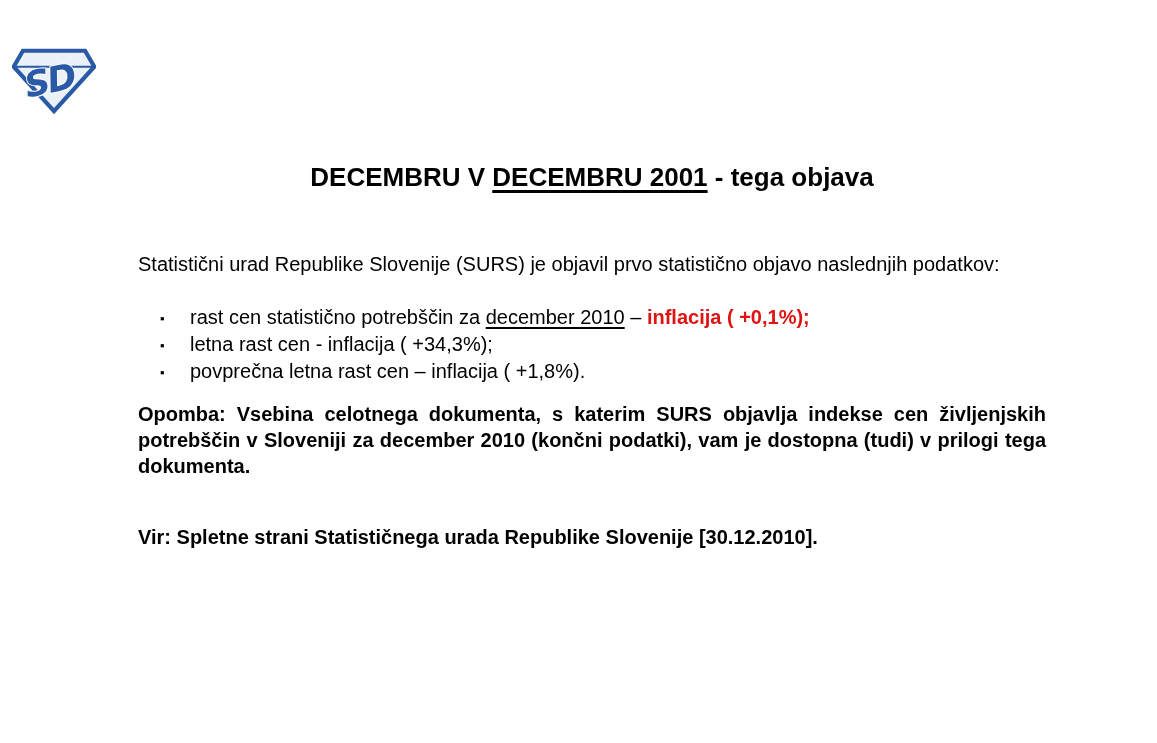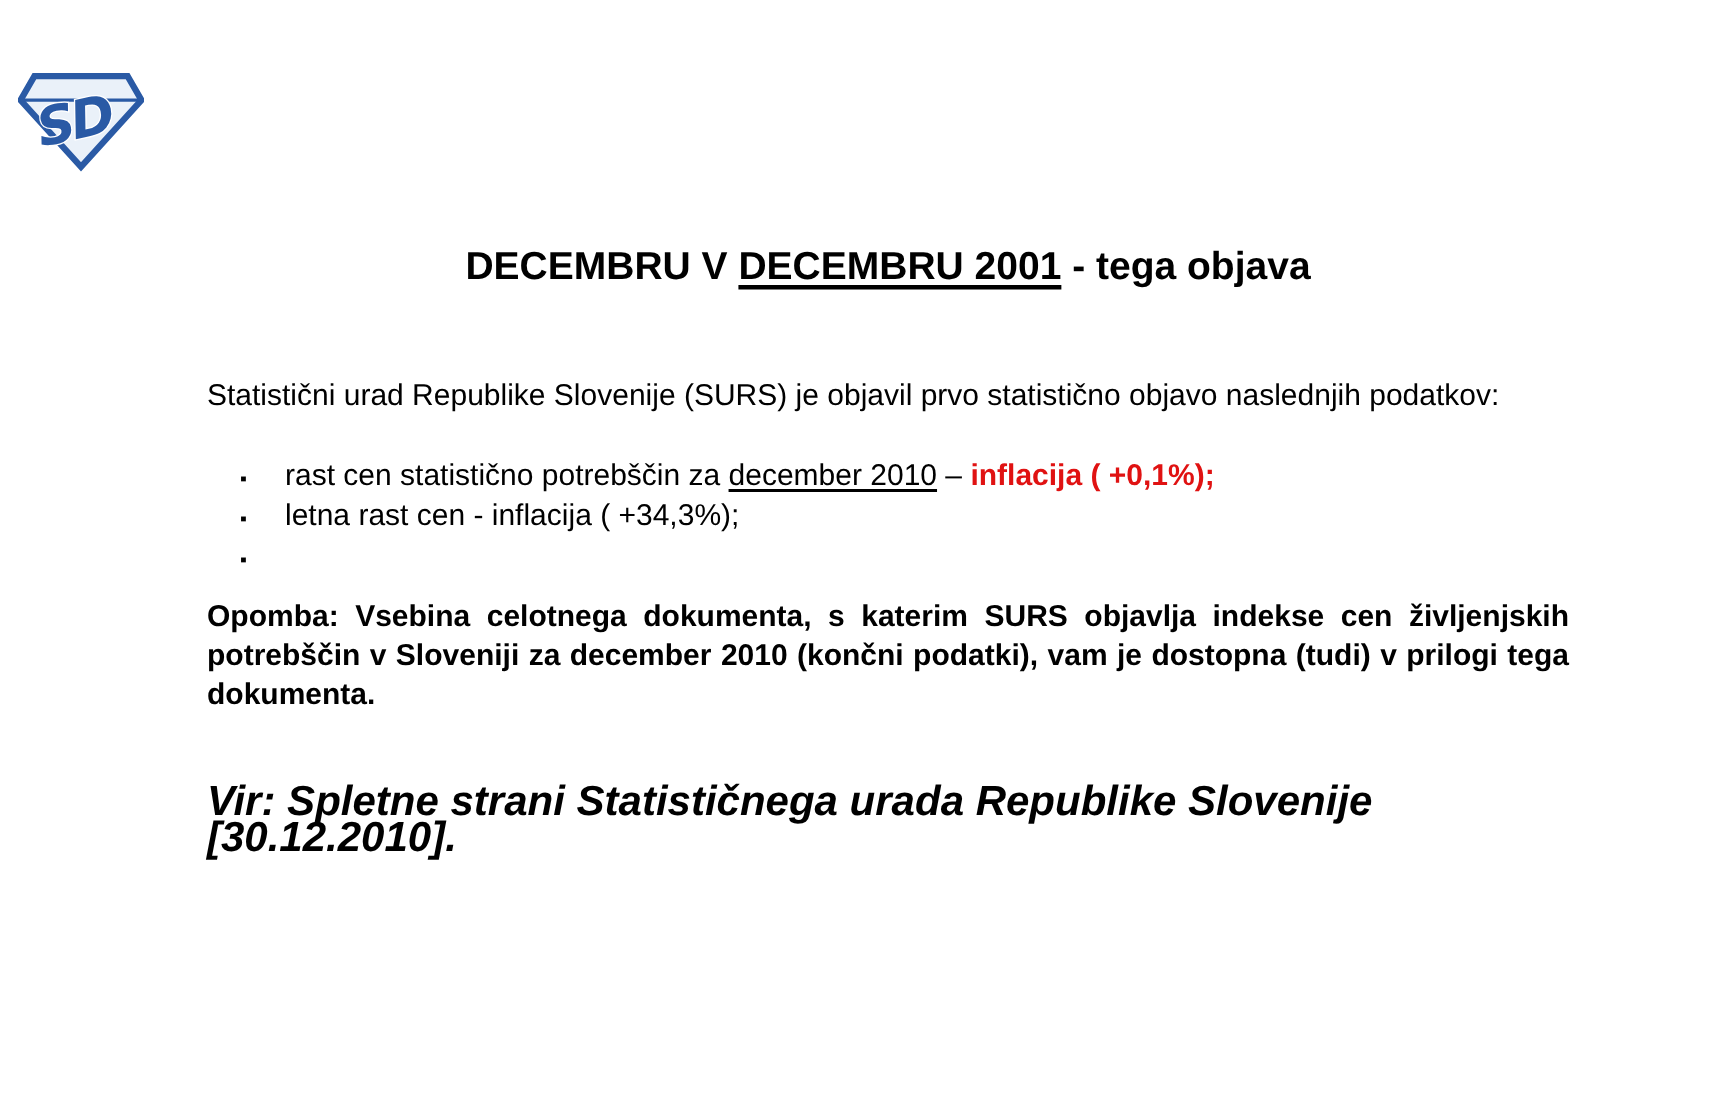--- a/index.html
+++ b/index.html
@@ -91,32 +91,31 @@
     text-decoration: underline;
     text-decoration-thickness: 2px;
     text-underline-offset: 3px;
   }
   .bullet-highlight {
     color: #e01212;
     font-weight: bold;
     margin-top: 44px;
   }
   .note {
-    margin: 40px 0 0 0;
+    margin: 16px 0 0 0;
     font-size: 20px;
     line-height: 26px;
     font-weight: bold;
     text-align: justify;
   }
   .source {
     margin: 46px 0 2px 0;
-    font-size: 28px;
+    font-size: 20px;
     line-height: 24px;
     font-weight: bold;
-    font-style: italic;
   }
 </style>
 </head>
 <body>
 
 <div class="page">
 
   <svg class="logo" viewBox="0 0 100 84" aria-hidden="true">
     <polygon class="gem-body" points="13,6 87,6 98,25 50,78 2,25"></polygon>
     <polyline class="gem-girdle" points="2,25 98,25"></polyline>
@@ -125,21 +124,21 @@
 
   <div class="content">
 
     <h1 class="title"><span>DECEMBRU V </span><span class="u">DECEMBRU 2001</span><span> - tega objava</span></h1>
 
     <p class="intro">Statistični urad Republike Slovenije (SURS) je objavil prvo statistično objavo naslednjih podatkov:</p>
 
     <ul class="bullet-list">
       <li><span class="bullet-marker">▪</span><span>rast cen statistično potrebščin za </span><span class="bullet-underline">december 2010</span><span> – </span><span class="bullet-highlight" style="color: rgb(224, 18, 18);">inflacija ( +0,1%);</span></li>
       <li><span class="bullet-marker">▪</span><span>letna rast cen - inflacija ( +34,3%);</span></li>
-      <li><span class="bullet-marker">▪</span></li>
+      <li><span class="bullet-marker">▪</span><span>povprečna letna rast cen – inflacija ( +1,8%).</span></li>
     </ul>
 
     <p class="note">Opomba: Vsebina celotnega dokumenta, s katerim SURS objavlja indekse cen življenjskih potrebščin v Sloveniji za december 2010 (končni podatki), vam je dostopna (tudi) v prilogi tega dokumenta.</p>
 
     <p class="source">Vir: Spletne strani Statističnega urada Republike Slovenije [30.12.2010].</p>
 
   </div>
 </div>
 
 </body></html>

